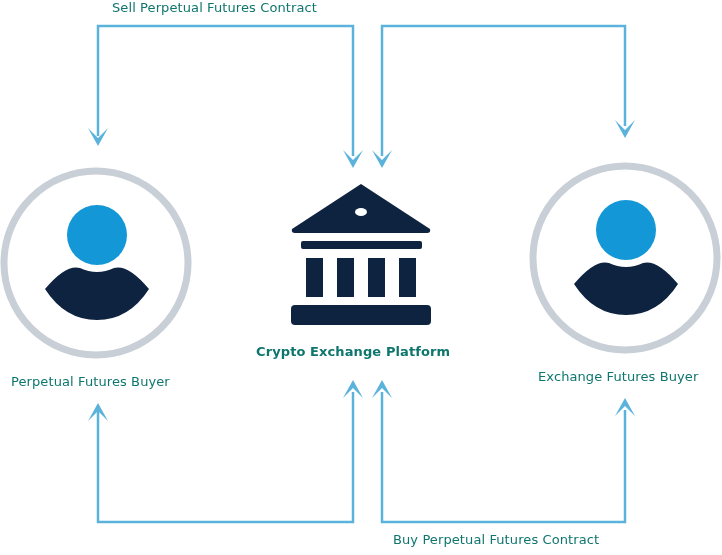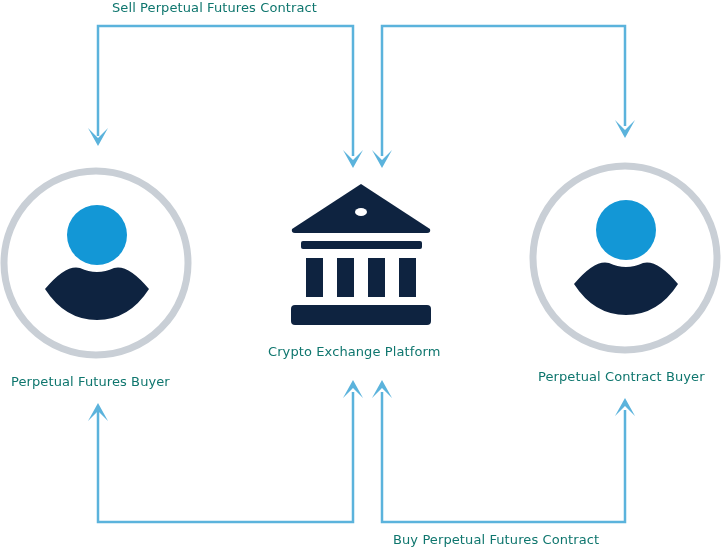--- a/index.html
+++ b/index.html
@@ -55,15 +55,15 @@
     <rect x="306" y="258" width="17" height="39"></rect>
     <rect x="337" y="258" width="17" height="39"></rect>
     <rect x="368" y="258" width="17" height="39"></rect>
     <rect x="399" y="258" width="17" height="39"></rect>
     <rect x="291" y="305" width="140" height="20" rx="4"></rect>
   </g>
 </svg>
 
 <div class="label" style="left:112px; top:0px;">Sell Perpetual Futures Contract</div>
 <div class="label" style="left:11px; top:374px;">Perpetual Futures Buyer</div>
-<div class="label" style="left:268px; top:344px;">Crypto Exchange Platform</div>
-<div class="label" style="left:538px; top:369px;">Perpetual Contract Buyer</div>
+<div class="label" style="left:256px; top:344px;font-weight:bold;">Crypto Exchange Platform</div>
+<div class="label" style="left:538px; top:369px;">Exchange Futures Buyer</div>
 <div class="label" style="left:393px; top:532px;text-align:center;">Buy Perpetual Futures Contract</div>
 
 </body></html>

